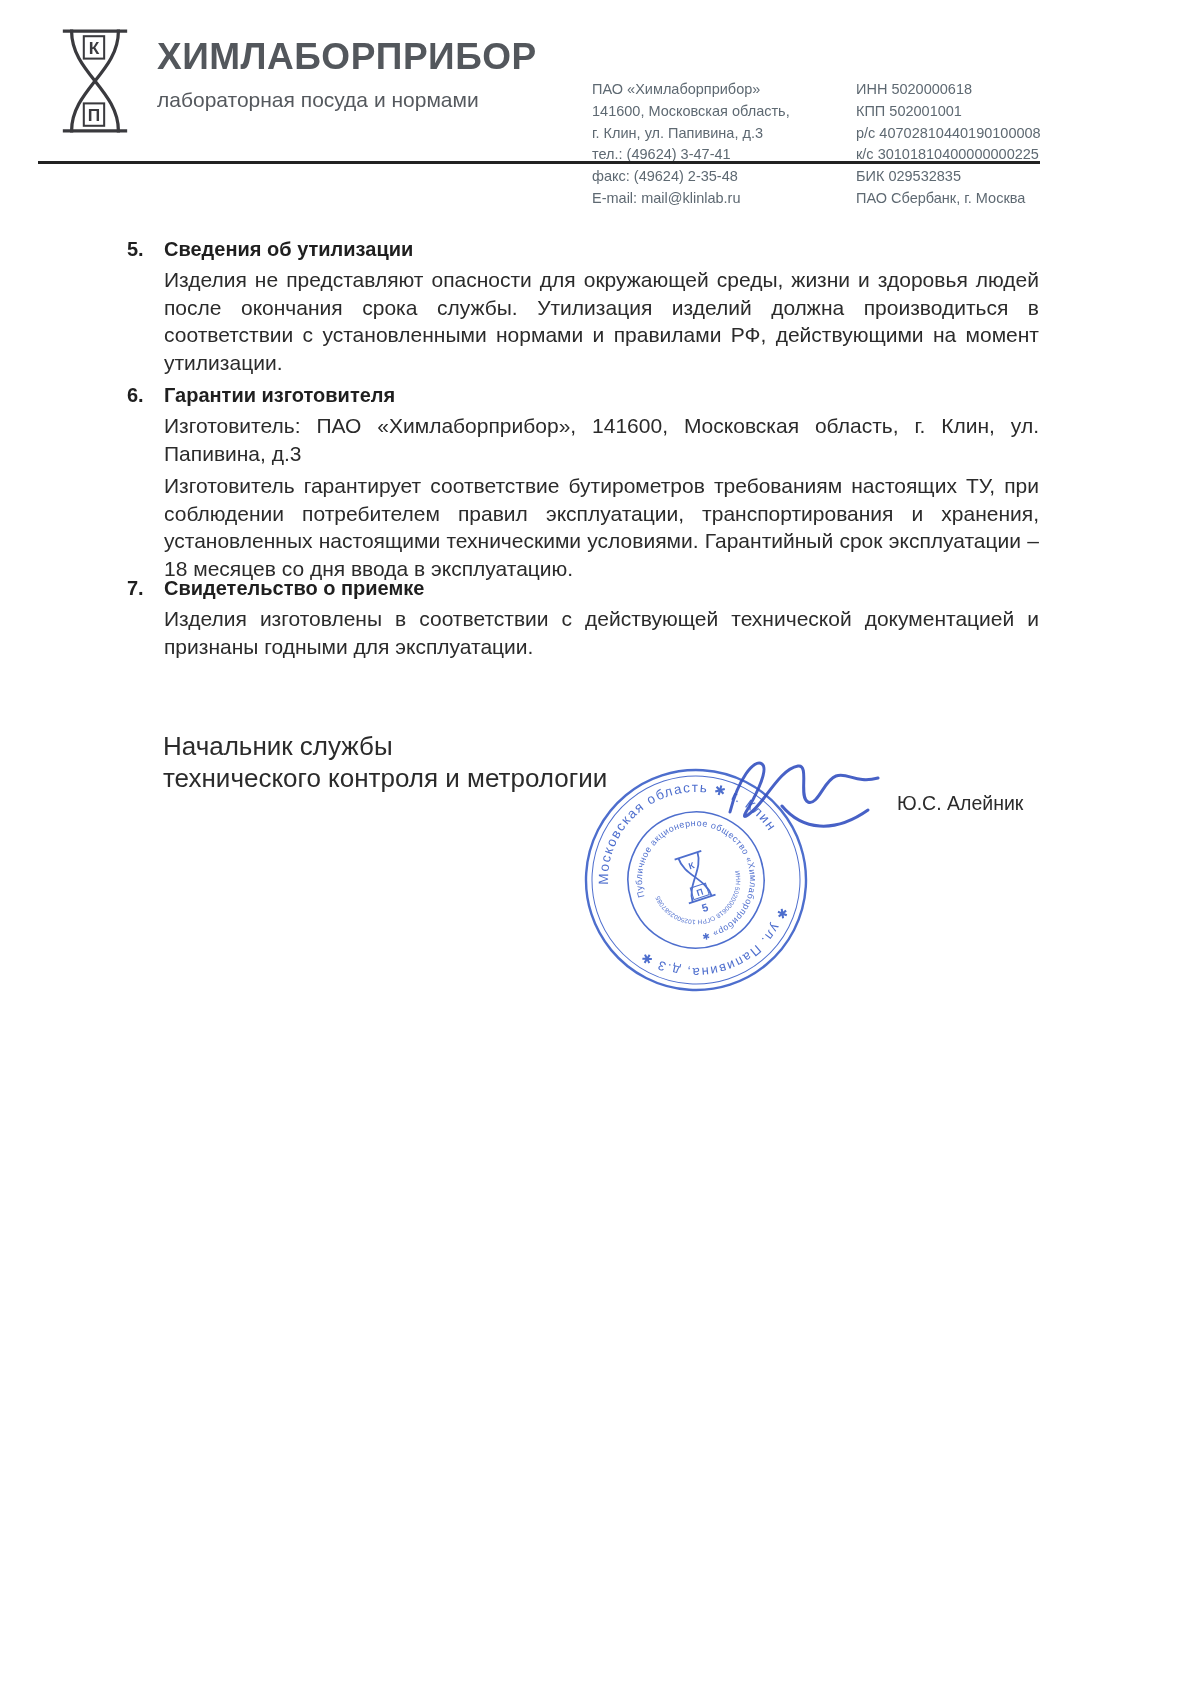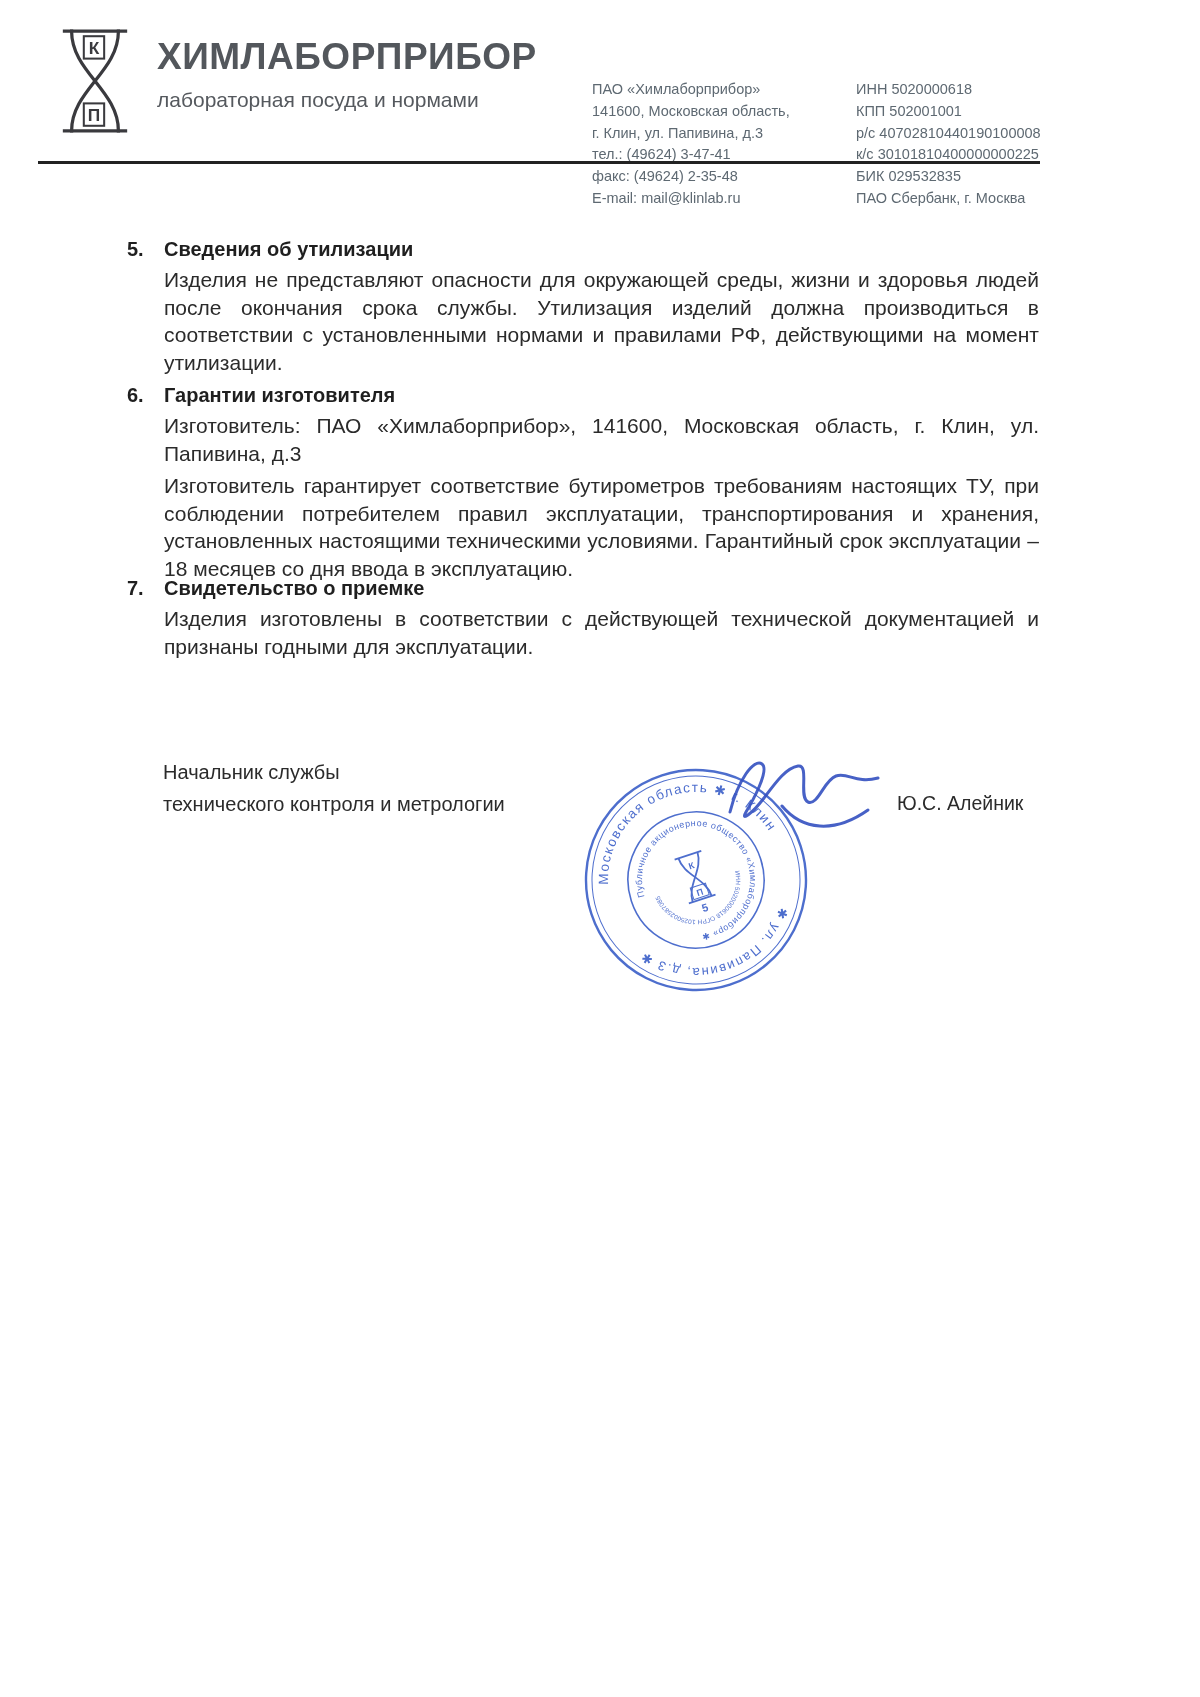--- a/index.html
+++ b/index.html
@@ -26,21 +26,21 @@
   .section { position:absolute; left:127px; width:912px; }
   .sec-head { display:flex; font-weight:700; font-size:20px; color:#1f1f1f; }
   .sec-num { width:37px; flex:none; }
   .section p { margin-left:37px; margin-top:5px; font-size:21px; line-height:27.6px;
                text-align:justify; color:#2b2b2b; }
   .sec-5 { top:238px; }
   .sec-6 { top:384px; }
   .sec-7 { top:577px; }
 
   
-  .role { position:absolute; left:163px; top:756px; font-size:20px; line-height:32px; color:#2b2b2b; }
+  .role { position:absolute; left:163px; top:730px; font-size:26px; line-height:32px; color:#2b2b2b; }
   .signer-name { position:absolute; left:897px; top:792px; font-size:19.5px; color:#2b2b2b; }
 
   .stamp { position:absolute; left:576px; top:760px; width:240px; height:240px; opacity:0.85; }
   .signature { position:absolute; left:722px; top:748px; width:168px; height:104px; z-index:5; opacity:0.9; }
 </style>
 </head>
 <body>
 
 <div class="page">
 

